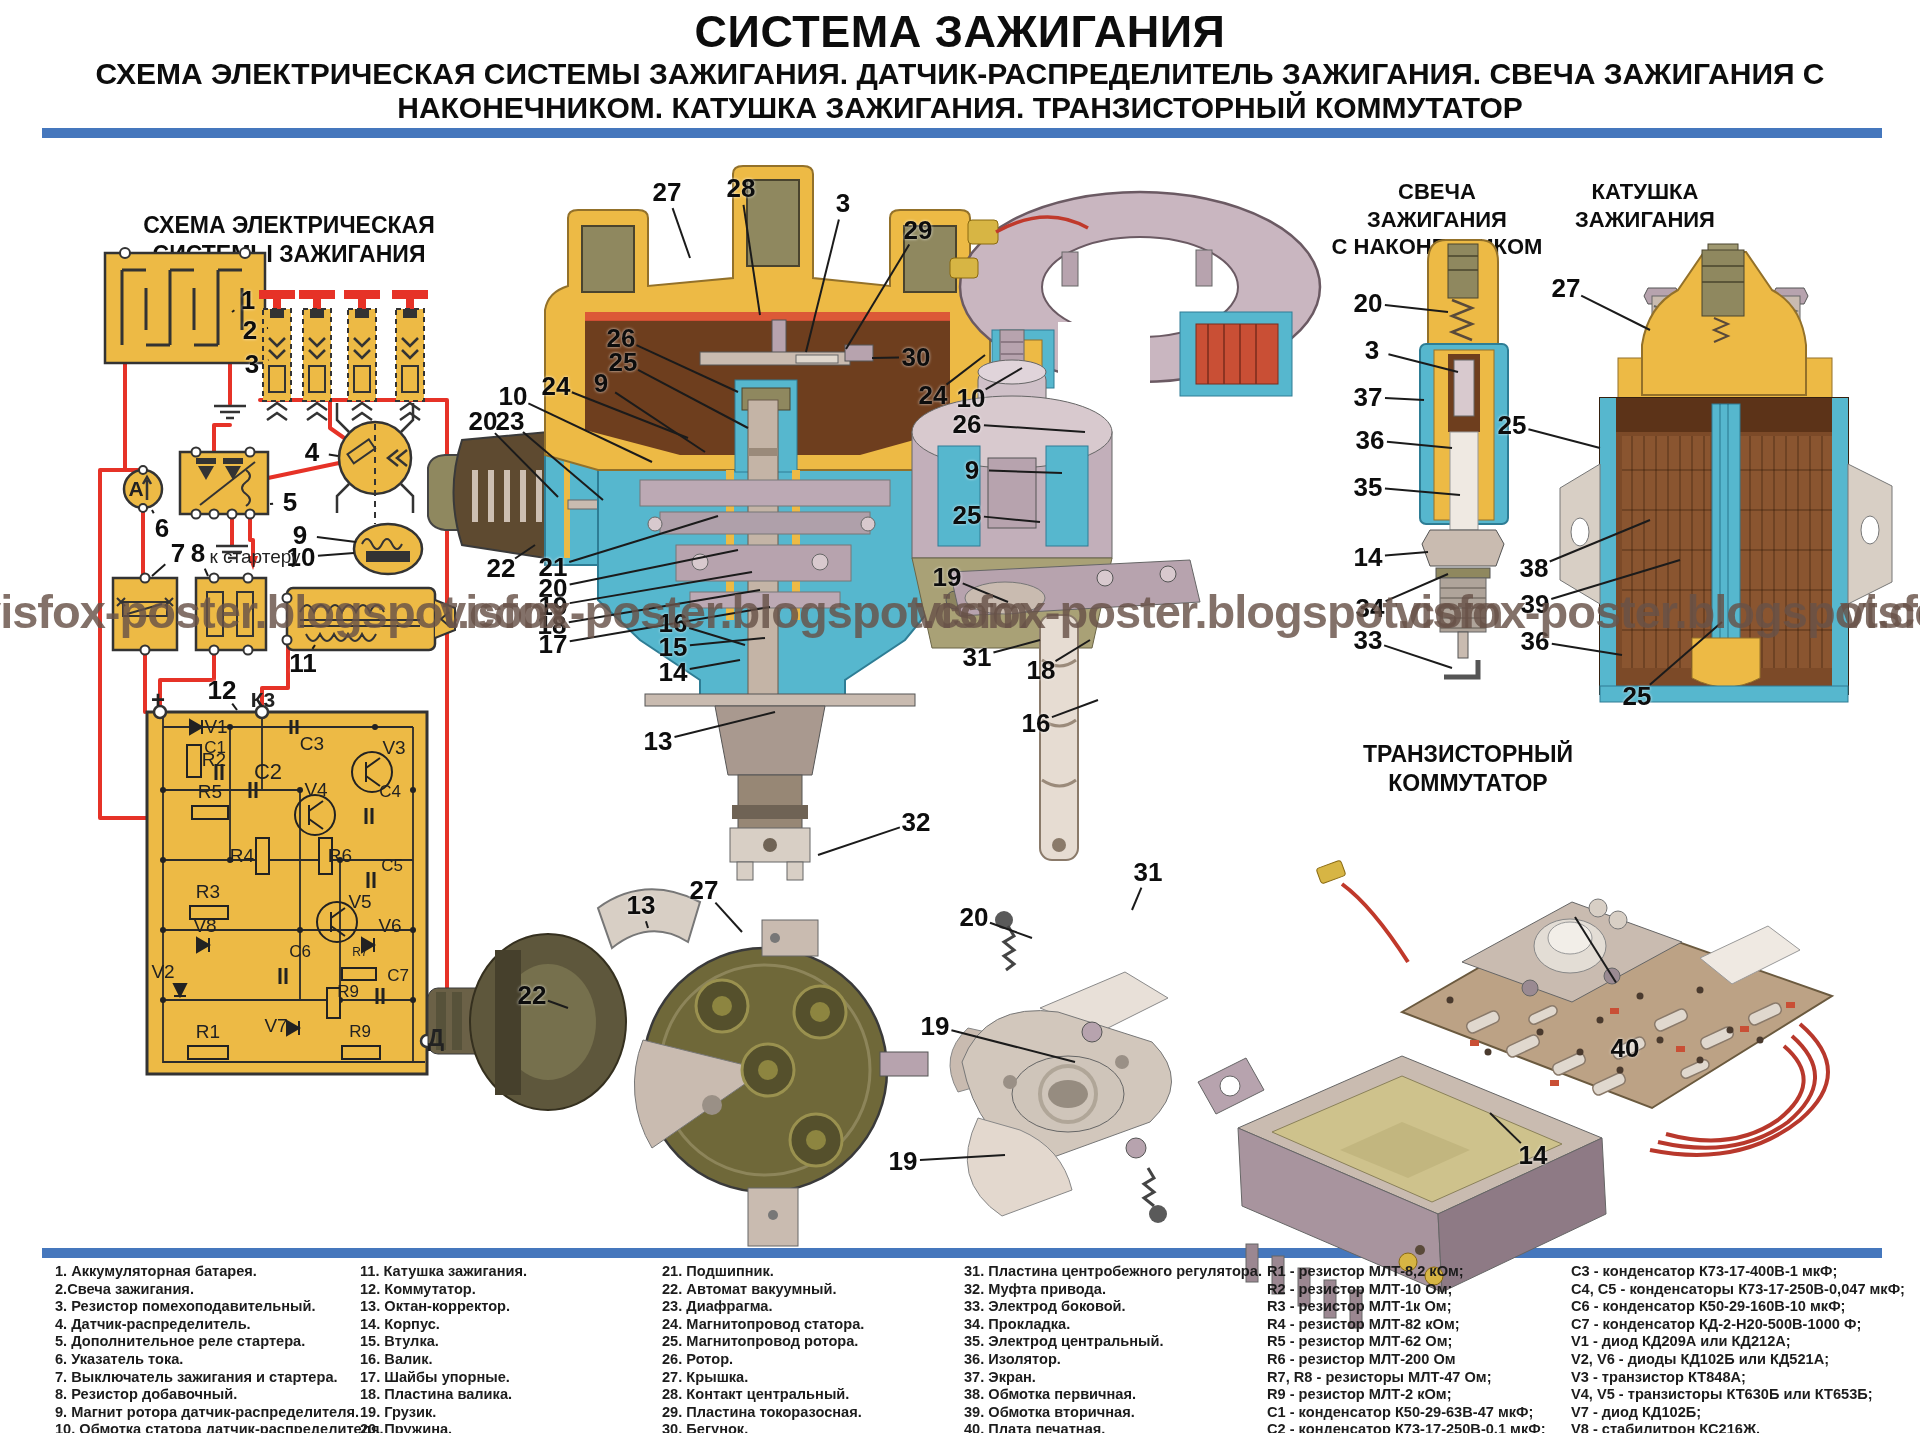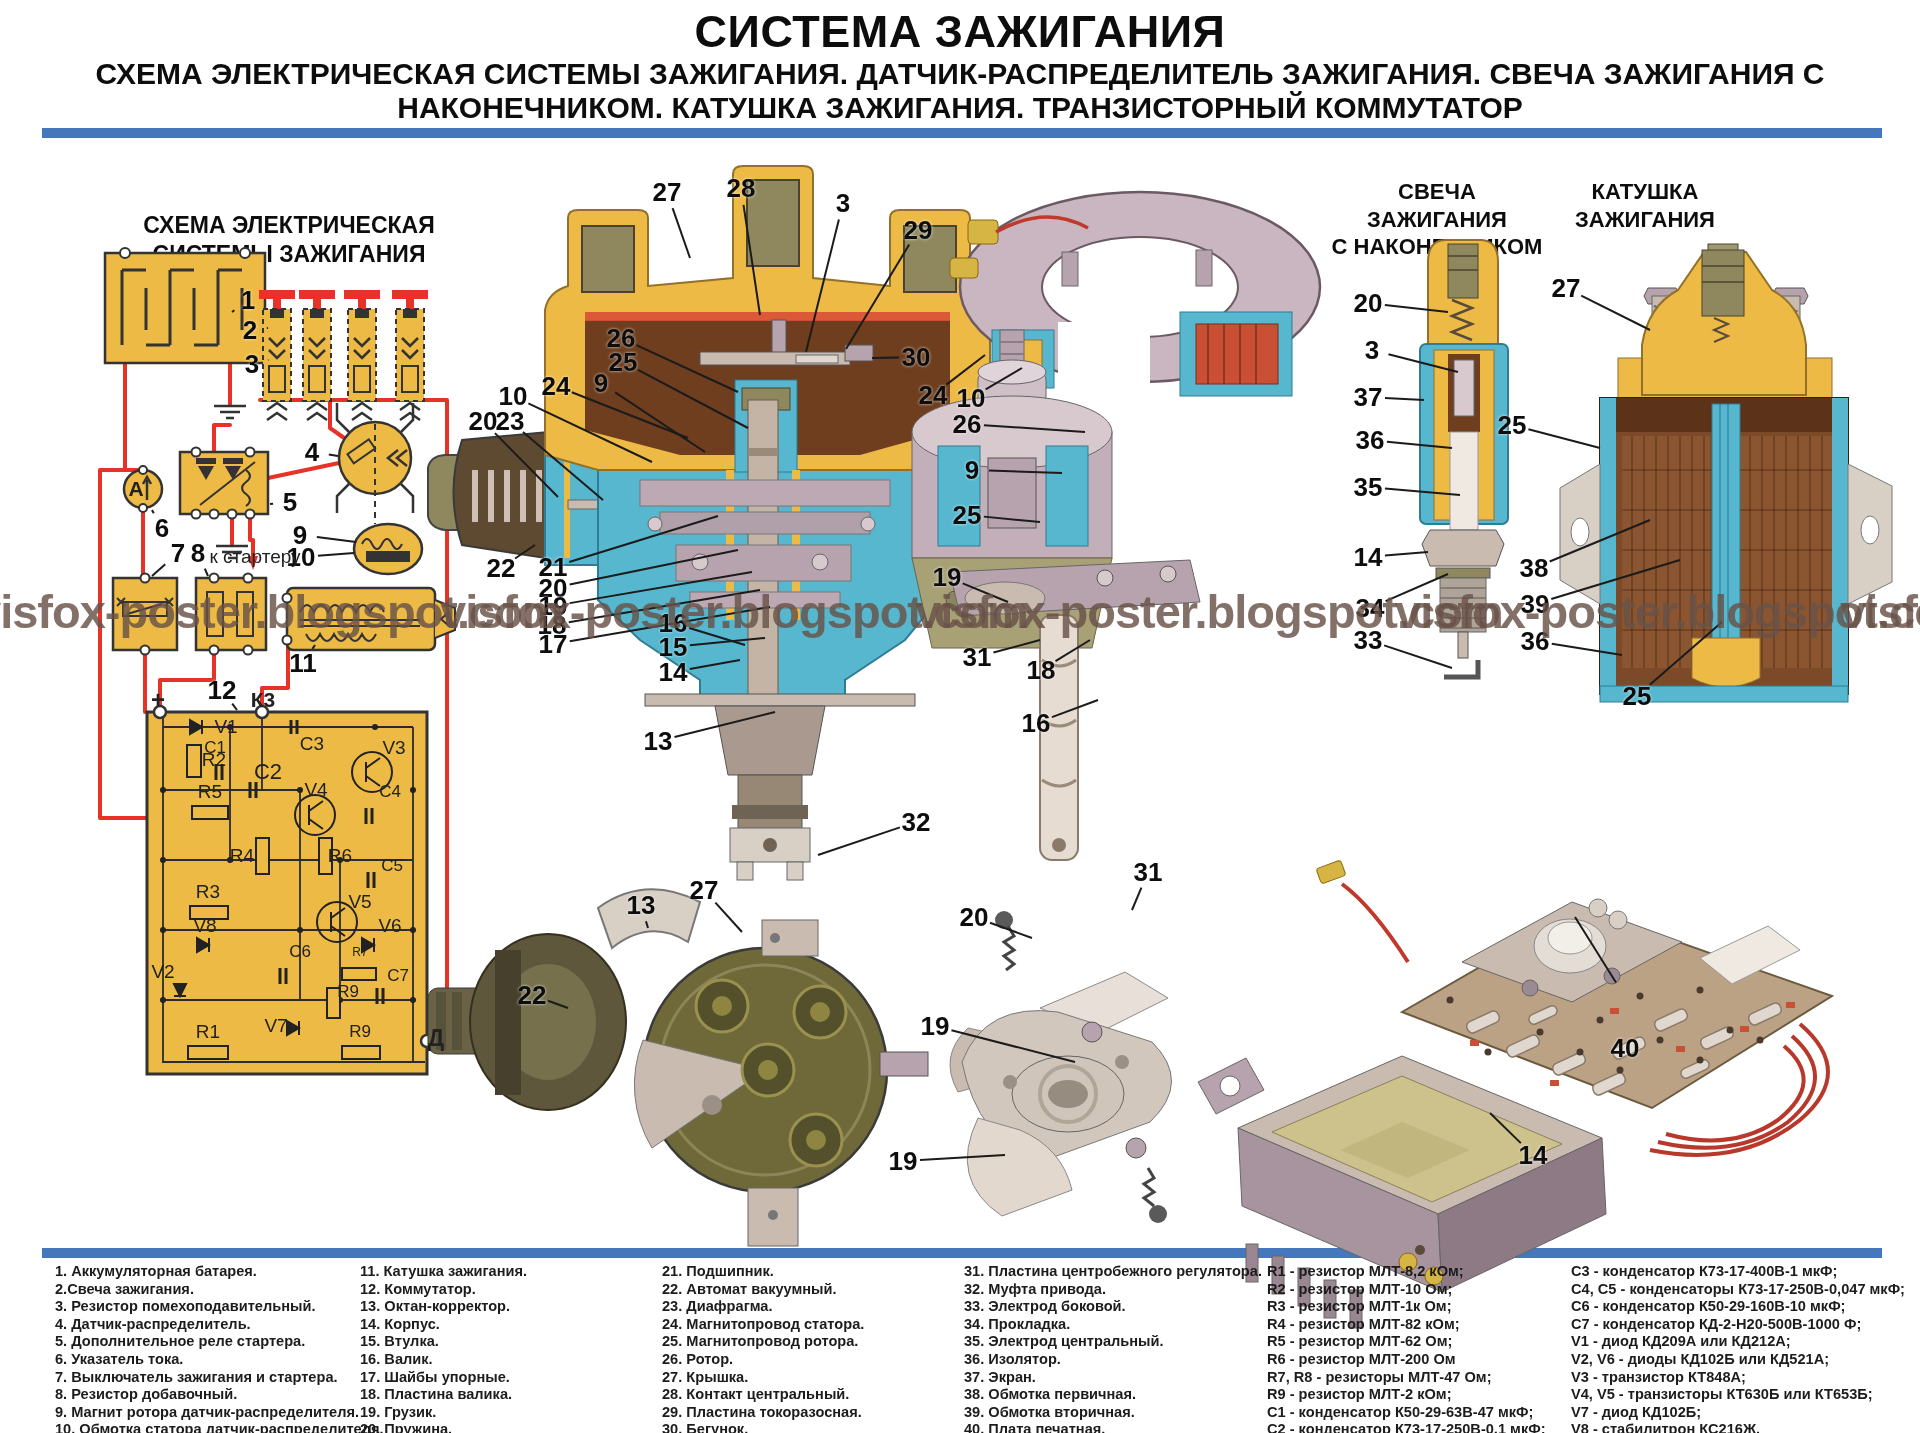--- a/index.html
+++ b/index.html
@@ -47,20 +47,21 @@
     <div>СИСТЕМЫ ЗАЖИГАНИЯ</div>
   </div>
   <div class="sec-title t-plug">
     <div>СВЕЧА ЗАЖИГАНИЯ</div>
     <div>С НАКОНЕЧНИКОМ</div>
   </div>
   <div class="sec-title t-coil">
     <div>КАТУШКА</div>
     <div>ЗАЖИГАНИЯ</div>
   </div>
+  <div class="sec-title t-comm">ТРАНЗИСТОРНЫЙ КОММУТАТОР</div>
 
   <svg id="art" width="1920" height="1433" viewBox="0 0 1920 1433">
 
     <g>
 
       <g stroke="#E63227" stroke-width="4" fill="none" stroke-linejoin="round" stroke-linecap="round">
         <path d="M 125,363 V 470 L 143,470"></path>
         <path d="M 100,470 H 124 M 100,470 V 818 H 147"></path>
         <path d="M 143,508 V 578"></path>
         <path d="M 230,363 V 404"></path>
@@ -647,21 +648,21 @@
       <span class="callout" style="left: 1625px; top: 1048px;">40</span>
       <span class="callout" style="left: 1533px; top: 1155px;">14</span>
     </div>
 
   <div class="abs">
       <span class="sch-label" style="left: 136px; top: 489px; font-size: 21px; font-weight: 700;">А</span>
       <span class="sch-label" style="left: 255px; top: 557px; font-size: 19px;">к стартеру</span>
       <span class="sch-label" style="left: 158px; top: 700px; font-size: 24px; font-weight: 700;">+</span>
       <span class="sch-label" style="left: 263px; top: 700px; font-size: 21px; font-weight: 700;">К3</span>
       <span class="sch-label" style="left: 436px; top: 1038px; font-size: 23px; font-weight: 700;">Д</span>
-      <span class="sch-label" style="left: 226px; top: 727px;">V1</span>
+      <span class="sch-label" style="left: 216px; top: 727px;">V1</span>
       <span class="sch-label" style="left: 214px; top: 760px;">R2</span>
       <span class="sch-label" style="left: 215px; top: 748px; font-size: 17px;">C1</span>
       <span class="sch-label" style="left: 268px; top: 772px; font-size: 22px;">C2</span>
       <span class="sch-label" style="left: 312px; top: 744px;">C3</span>
       <span class="sch-label" style="left: 394px; top: 748px;">V3</span>
       <span class="sch-label" style="left: 210px; top: 792px;">R5</span>
       <span class="sch-label" style="left: 316px; top: 790px;">V4</span>
       <span class="sch-label" style="left: 390px; top: 792px; font-size: 17px;">C4</span>
       <span class="sch-label" style="left: 242px; top: 856px;">R4</span>
       <span class="sch-label" style="left: 340px; top: 856px;">R6</span>

